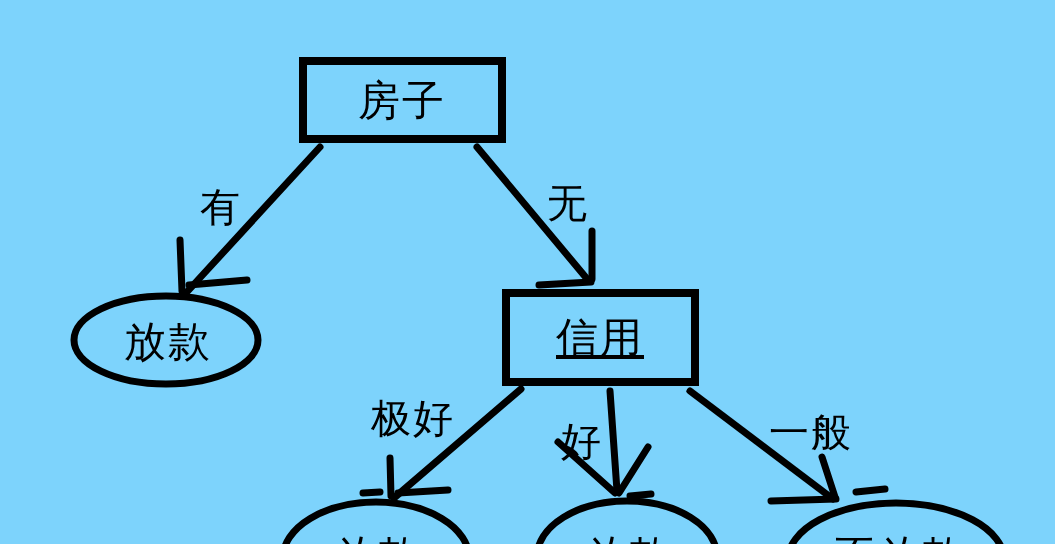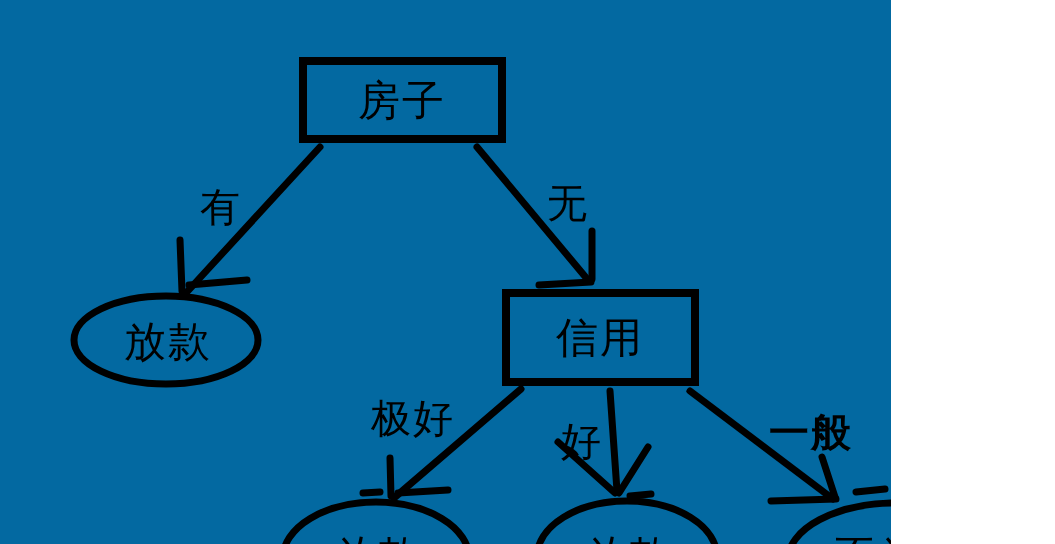--- a/index.html
+++ b/index.html
@@ -2,23 +2,23 @@
 <html><head>
 <meta charset="utf-8">
 <style>
   html, body {
     margin: 0;
     padding: 0;
     background: #ffffff;
   }
   #canvas {
     position: relative;
-    width: 891px;
+    width: 1055px;
     height: 544px;
-    background: #0369a1;
+    background: #7dd3fc;
     overflow: hidden;
     font-family: "DejaVu Serif", "Liberation Serif", serif;
   }
   #shapes {
     position: absolute;
     left: 0;
     top: 0;
   }
   .label {
     position: absolute;
@@ -78,33 +78,33 @@
     <g stroke-width="7">
       <line x1="690" y1="391" x2="833" y2="499"></line>
       <line x1="822" y1="457" x2="835" y2="497"></line>
       <line x1="771" y1="501" x2="836" y2="499"></line>
       <line x1="856" y1="492" x2="885" y2="489"></line>
     </g>
   </svg>
 
   <div class="label node-label" style="left:402px; top:101px;">房子</div>
 
-  <div class="label node-label" style="left:600px; top:338px;">信用</div>
+  <div class="label node-label" style="left:600px; top:338px;text-decoration:underline;">信用</div>
 
   <div class="label node-label" style="left:168px; top:342px;">放款</div>
 
   <div class="label node-label" style="left:378px; top:556px;">放款</div>
 
   <div class="label node-label" style="left:629px; top:556px;">放款</div>
 
   <div class="label node-label" style="left:900px; top:556px;">不放款</div>
 
   <div class="label edge-label" style="left:221px; top:207px;">有</div>
 
   <div class="label edge-label" style="left:568px; top:203px;">无</div>
 
   <div class="label edge-label" style="left:413px; top:418px;">极好</div>
 
   <div class="label edge-label" style="left:582px; top:441px;">好</div>
 
-  <div class="label edge-label" style="left:811px; top:432px;font-weight:bold;">一般</div>
+  <div class="label edge-label" style="left:811px; top:432px;">一般</div>
 
 </div>
 
 </body></html>

